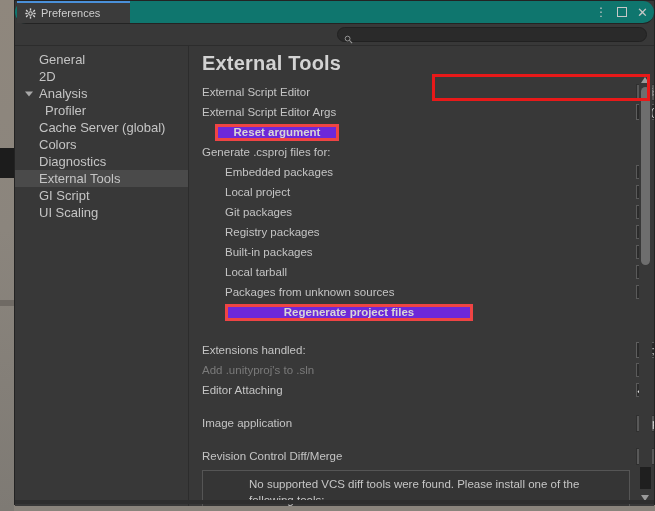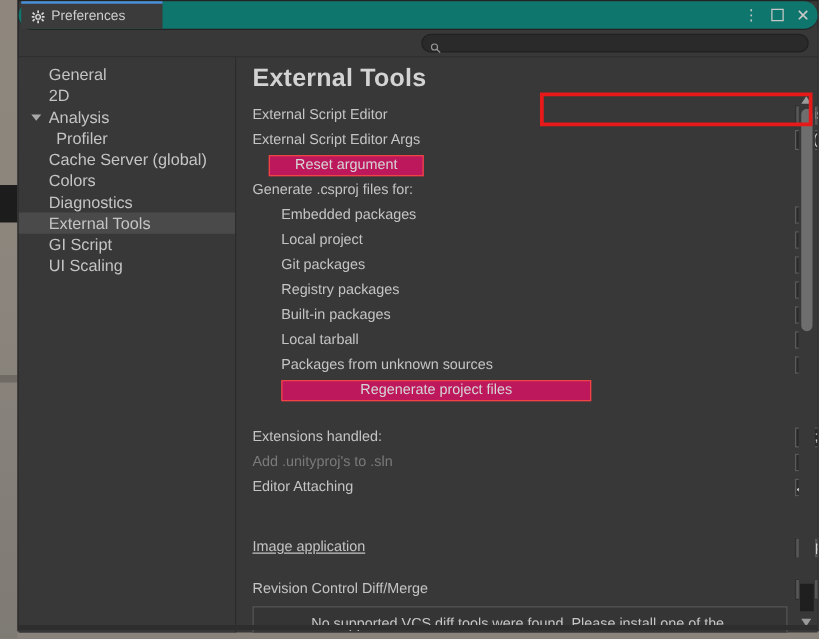--- a/index.html
+++ b/index.html
@@ -173,26 +173,27 @@
   .checkbox.checked::after {
     content: "";
     position: absolute; left: 3px; top: 1px;
     width: 4px; height: 8px;
     border: solid #e0e0e0;
     border-width: 0 2px 2px 0;
     transform: rotate(42deg);
   }
   .btn {
     height: 17px;
-    background: #be185d;
-    border: 1px solid #ef4444;
+    background: #6d28d9;
+    border: 3px solid #ef4444;
     box-sizing: border-box;
     display: inline-flex; align-items: center; justify-content: center;
     color: #d6d6d6; font-size: 11.5px;
     padding: 0 10px;
+    font-weight: bold;
   }
   .btn.reset { width: 124px; margin-left: 13px; }
   .btn.regen {
     position: absolute; left: 23px; width: 248px;
   }
   .infobox {
     position: absolute; left: 13px; top: 0;
     width: 428px; height: 80px;
     background: #353535;
     border: 1px solid #555555;
@@ -433,21 +434,21 @@
             </div>
           </div>
 
           <div class="row">
             <span class="lbl">Editor Attaching</span>
             <div class="ctl">
               <div class="checkbox checked"></div>
             </div>
           </div>
 
-          <div class="row" style="margin-top:28px;text-decoration:underline;">
+          <div class="row" style="margin-top:13px;">
             <span class="lbl">Image application</span>
             <div class="ctl">
               <div class="dropdown">
                 <span>Open by file extension</span>
 
               </div>
             </div>
           </div>
 
           <div class="row" style="margin-top:13px;">

